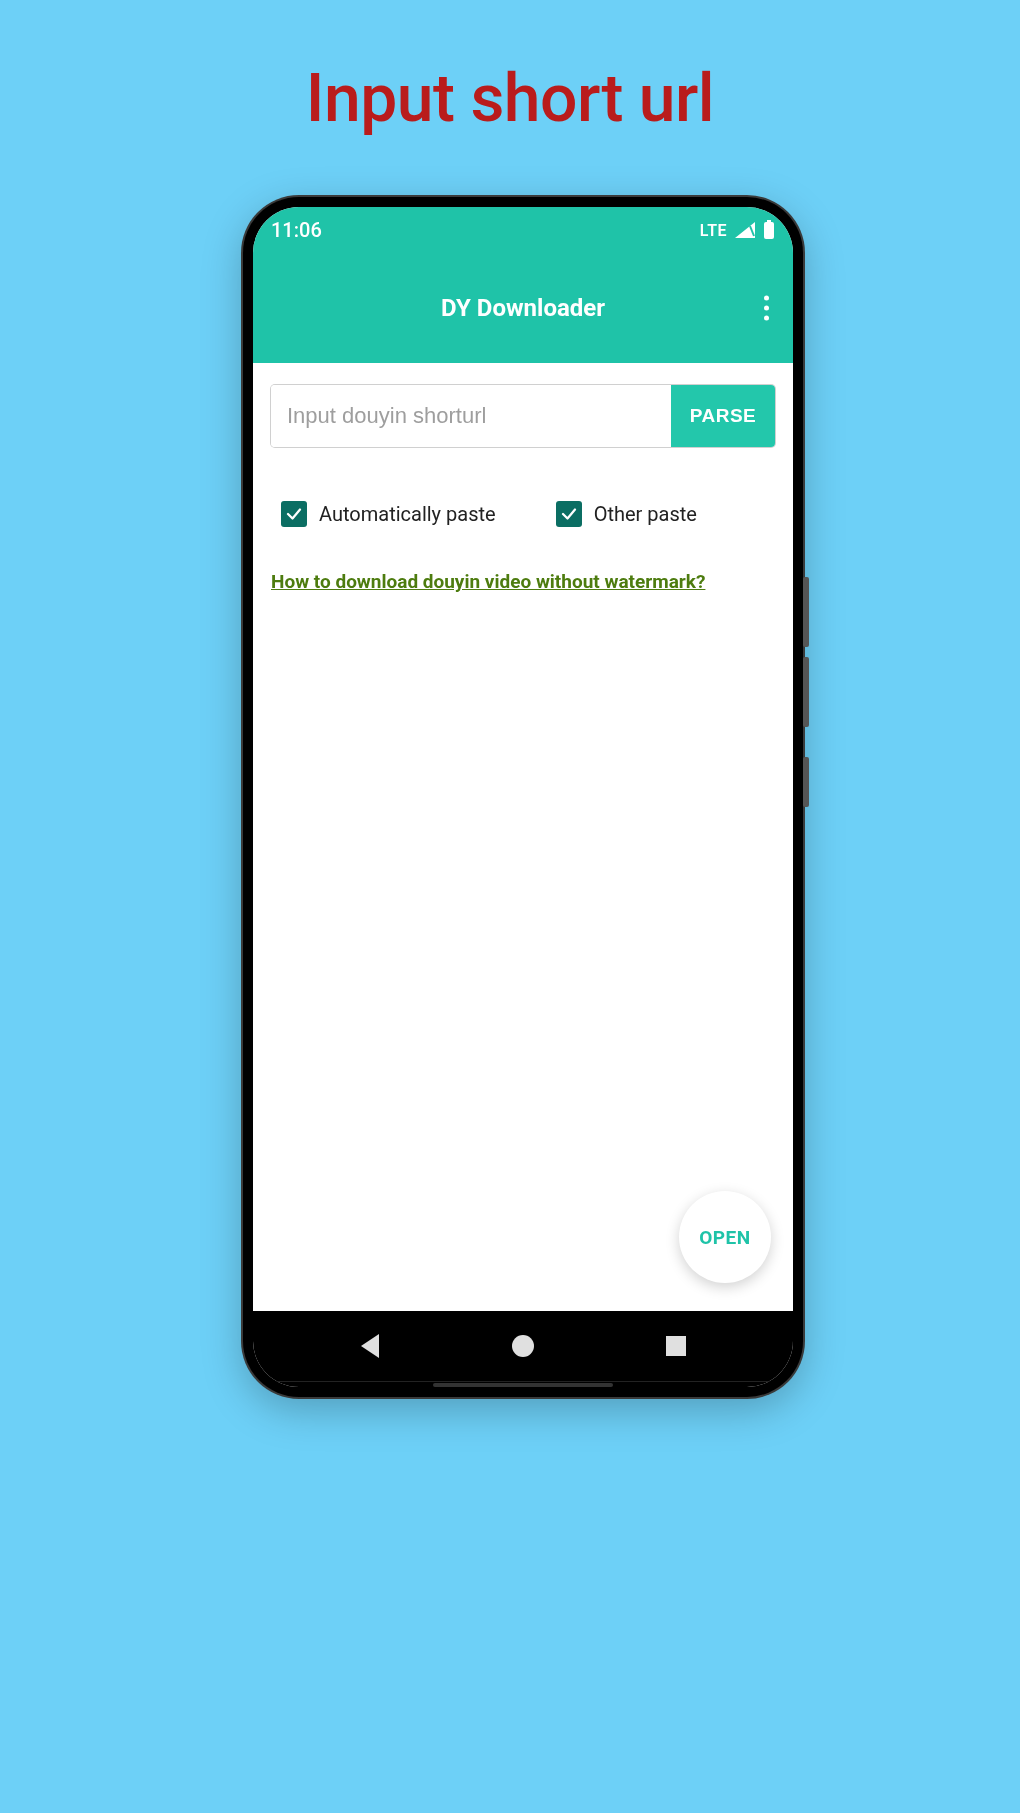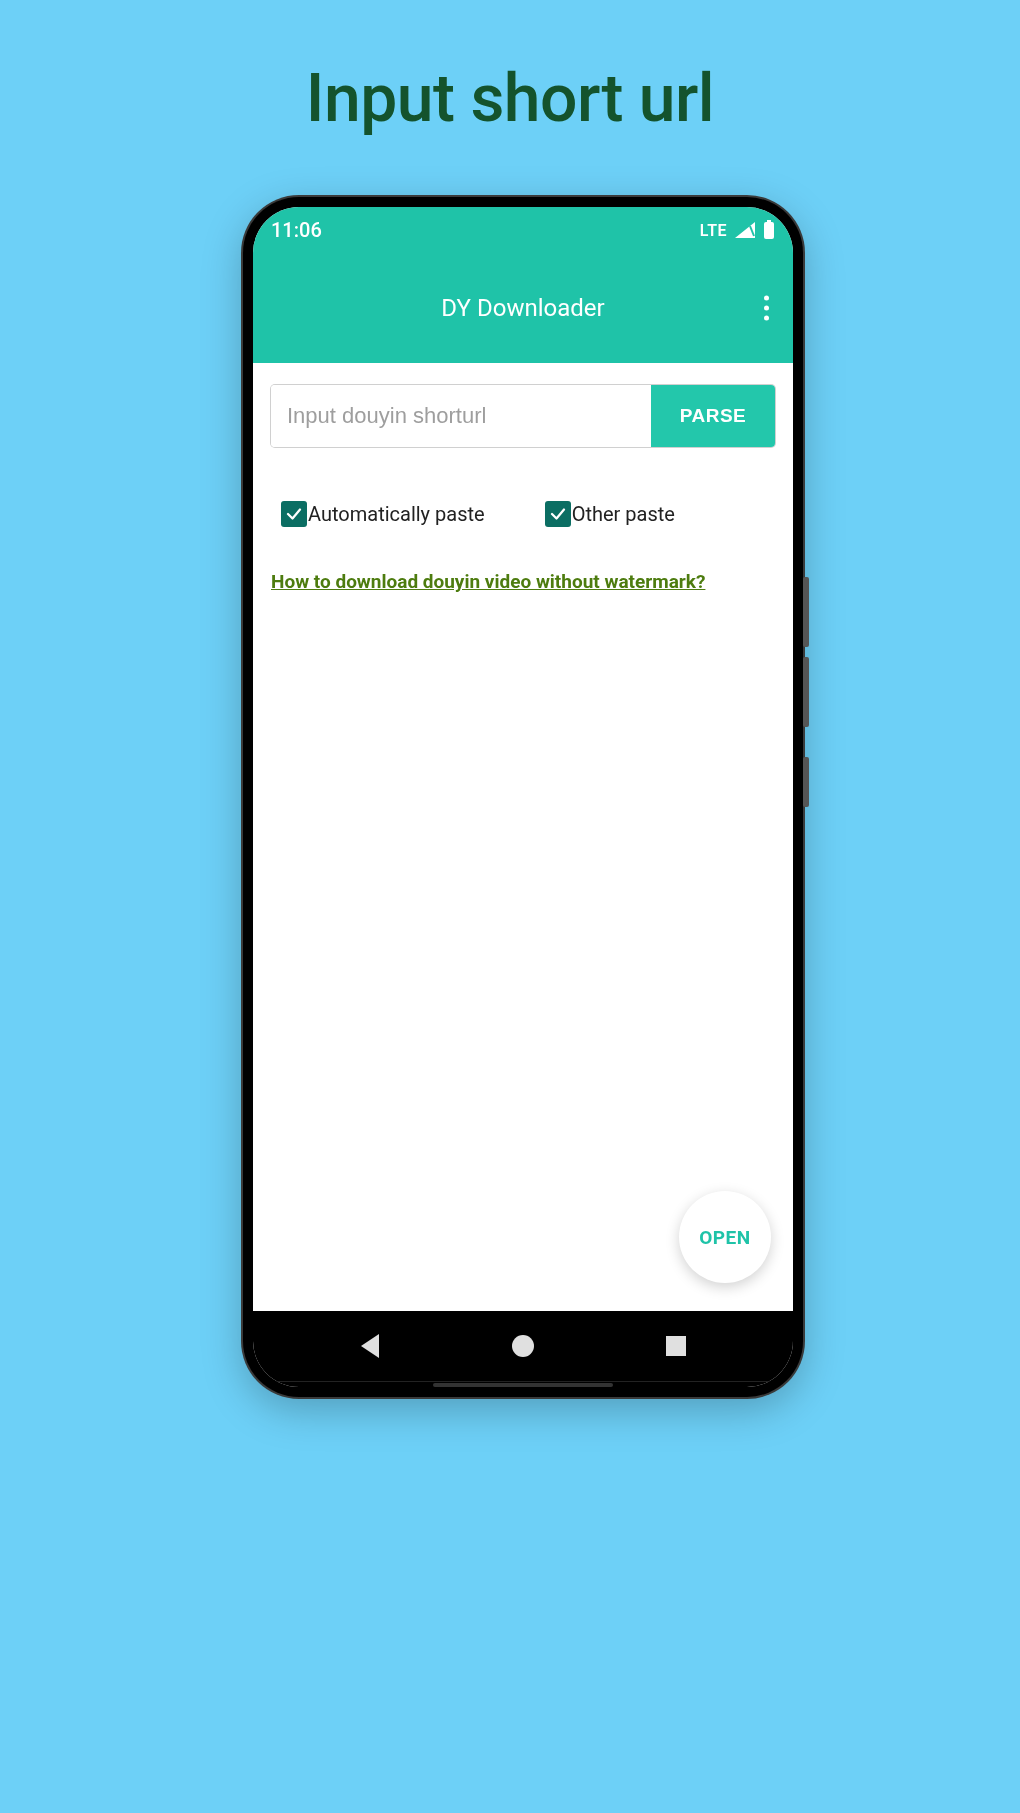--- a/index.html
+++ b/index.html
@@ -7,21 +7,21 @@
     width: 1020px;
     height: 1813px;
     background: #6dd0f7;
     font-family: -apple-system, BlinkMacSystemFont, "Segoe UI", Roboto, Arial, sans-serif;
     display: flex;
     flex-direction: column;
     align-items: center;
     overflow: hidden;
   }
   .hero-title {
-    color: #14532d;
+    color: #b91c1c;
     font-size: 66px;
     font-weight: 500;
     margin-top: 60px;
     letter-spacing: -0.5px;
   }
   .phone-frame {
     margin-top: 60px;
     width: 560px;
     height: 1200px;
     border-radius: 56px;
@@ -70,42 +70,42 @@
   
   .app-bar {
     height: 110px;
     background: #1fc3a8;
     display: flex;
     align-items: center;
     justify-content: center;
     position: relative;
     color: #fff;
   }
-  .app-title { font-size: 24px; font-weight: 400; }
+  .app-title { font-size: 24px; font-weight: 700; }
   .more-icon {
     position: absolute; right: 24px; top: 50%; transform: translateY(-50%);
     display:flex; flex-direction:column; gap:5px;
   }
   .more-icon span { width:5px; height:5px; background:#fff; border-radius:50%; }
 
   
   .content { flex:1; background:#fff; padding: 22px 18px 0 18px; position:relative; }
   .input-row { display:flex; border-radius:4px; overflow:hidden; box-shadow: 0 0 0 1px #d0d0d0; }
   .url-input {
     flex:1; height:62px; border:none; padding:0 16px; font-size:22px; color:#701a75;
     outline:none; background:#fff;
   }
   .url-input::placeholder { color:#9e9e9e; }
   .parse-btn {
-    width:124px; background:#23c7ab; border:none; color:#fff; font-size:19px;
+    width:104px; background:#23c7ab; border:none; color:#fff; font-size:19px;
     font-weight:700; letter-spacing:0.5px; cursor:pointer;
   }
 
   .checks { display:flex; gap:60px; margin-top:54px; padding-left:10px; }
-  .check-item { display:flex; align-items:center; gap:1px; font-size:20px; color:#222; }
+  .check-item { display:flex; align-items:center; gap:12px; font-size:20px; color:#222; }
   .checkbox {
     width:26px; height:26px; background:#0b6e63; border-radius:3px;
     display:flex; align-items:center; justify-content:center; cursor:pointer;
   }
   .checkmark { color:#fff; }
 
   .help-link {
     display:block; margin-top:42px; font-size:19px; color:#4d7c0f;
     text-decoration: underline; line-height:1.4;font-weight:bold;
   }

